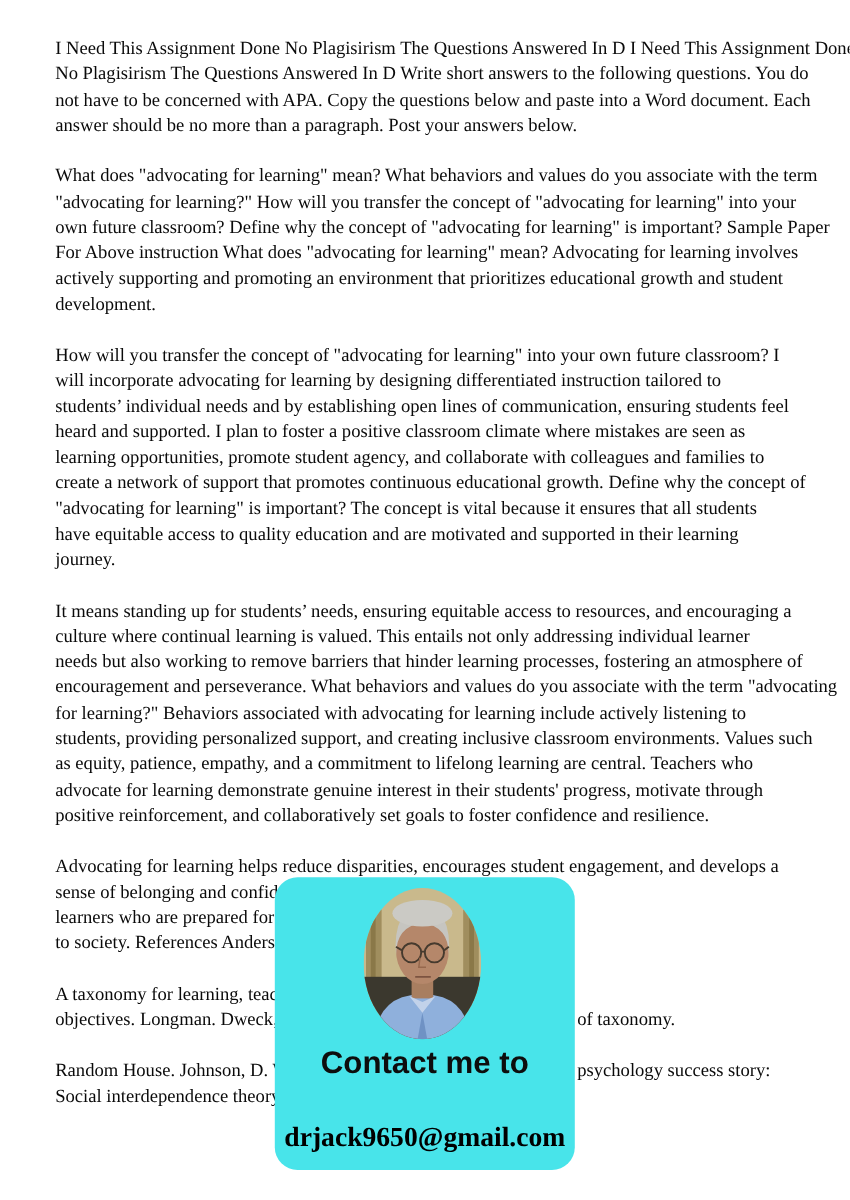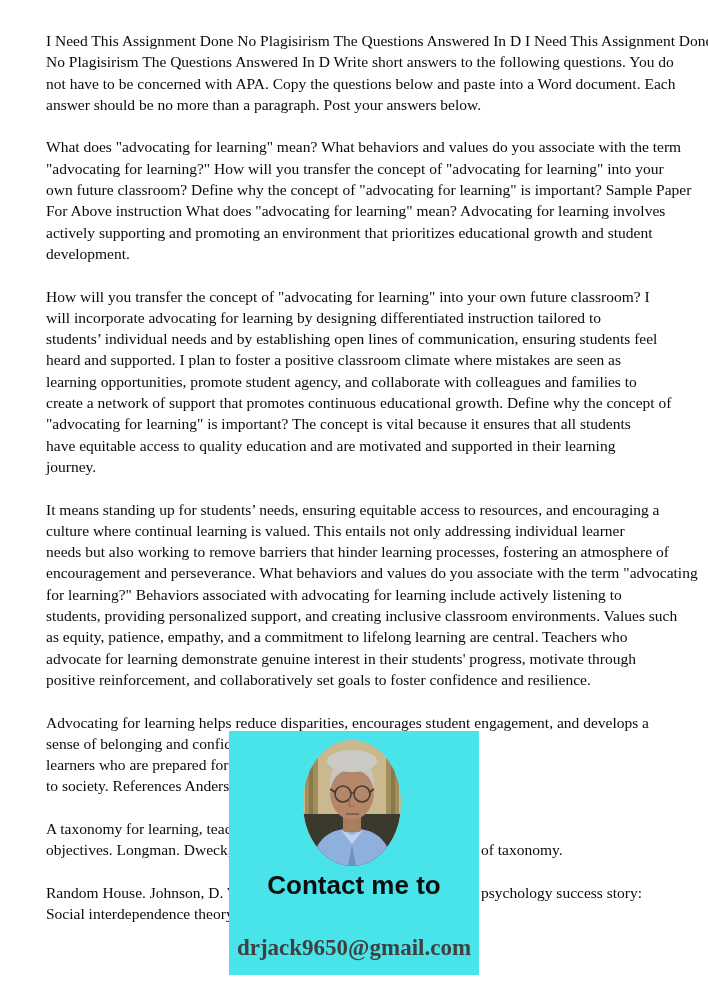--- a/index.html
+++ b/index.html
@@ -15,34 +15,34 @@
   }
   .para { margin: 0 0 21.3px 0; white-space: pre; }
   .broken-para { margin: 0 0 21.3px 0; text-align: center; }
   .bline { position: relative; height: 21.3px; white-space: pre; }
   .bline .lfrag { position: absolute; left: 0; top: 0; }
   .bline .rfrag { position: absolute; left: 435px; top: 0; }
 
   .promo {
     position: absolute; left: 229px; top: 731px;
     width: 250px; height: 244px;
-    background: #48e4ea; text-align: center;
+    background: #48e4ea; text-align: center; border-radius: 19px;
   }
   .portrait { position: absolute; left: 74px; top: 9px; width: 98px; height: 126px; }
   .promo-heading {
     position: absolute; width: 100%; left: 0;
     font-family: "Liberation Sans", "DejaVu Sans", sans-serif;
     font-weight: 700; font-size: 26px; line-height: 30px; color: #0d0d0d;
   }
   .promo-heading.l1 { top: 139px; }
   .promo-heading.l2 { top: 170px; }
   .promo-email {
     position: absolute; width: 100%; left: 0; top: 204px;
     font-family: "Liberation Serif", "DejaVu Serif", serif;
-    font-weight: 700; font-size: 23px; color: #404040;
+    font-weight: 700; font-size: 23px; color: #000000;
   }
 </style>
 </head>
 <body>
 
 <div class="content">
   <p class="para">I Need This Assignment Done No Plagisirism The Questions Answered In D I Need This Assignment Done
 No Plagisirism The Questions Answered In D Write short answers to the following questions. You do
 not have to be concerned with APA. Copy the questions below and paste into a Word document. Each
 answer should be no more than a paragraph. Post your answers below.</p>

